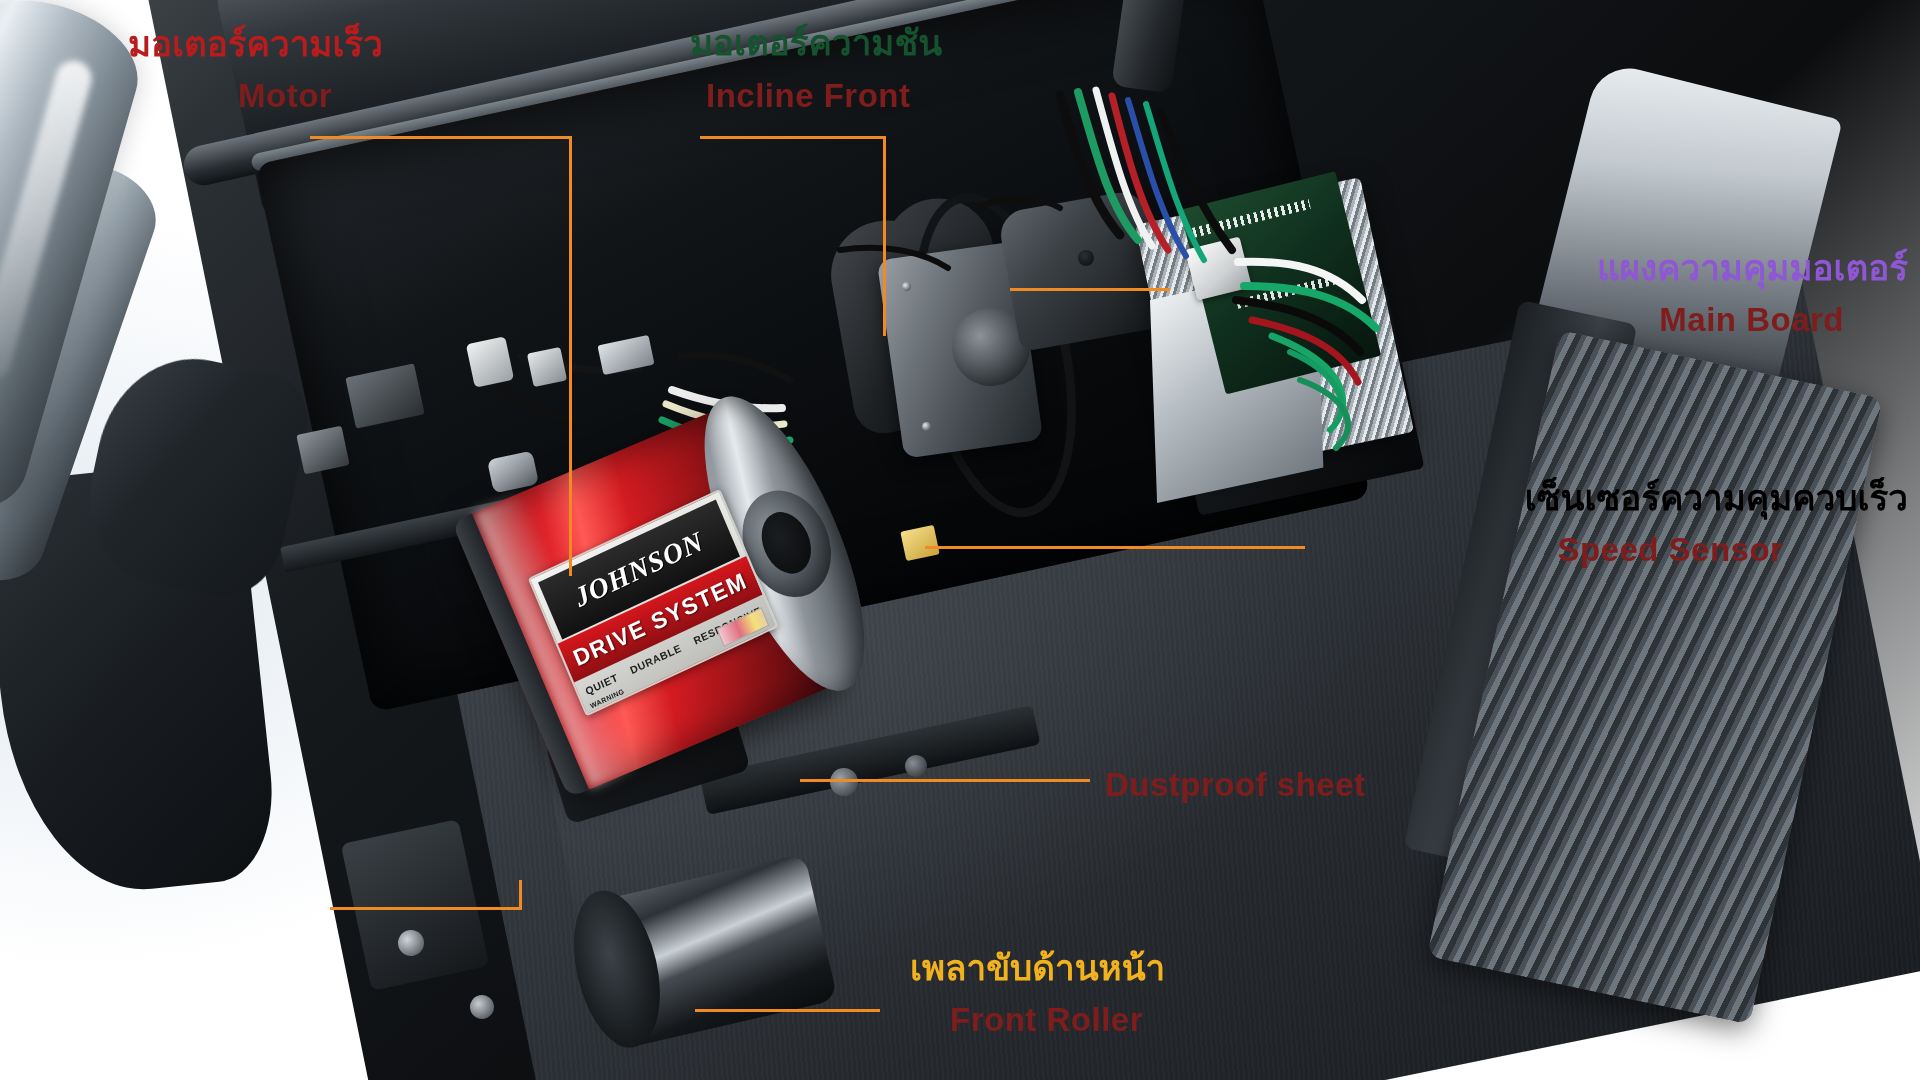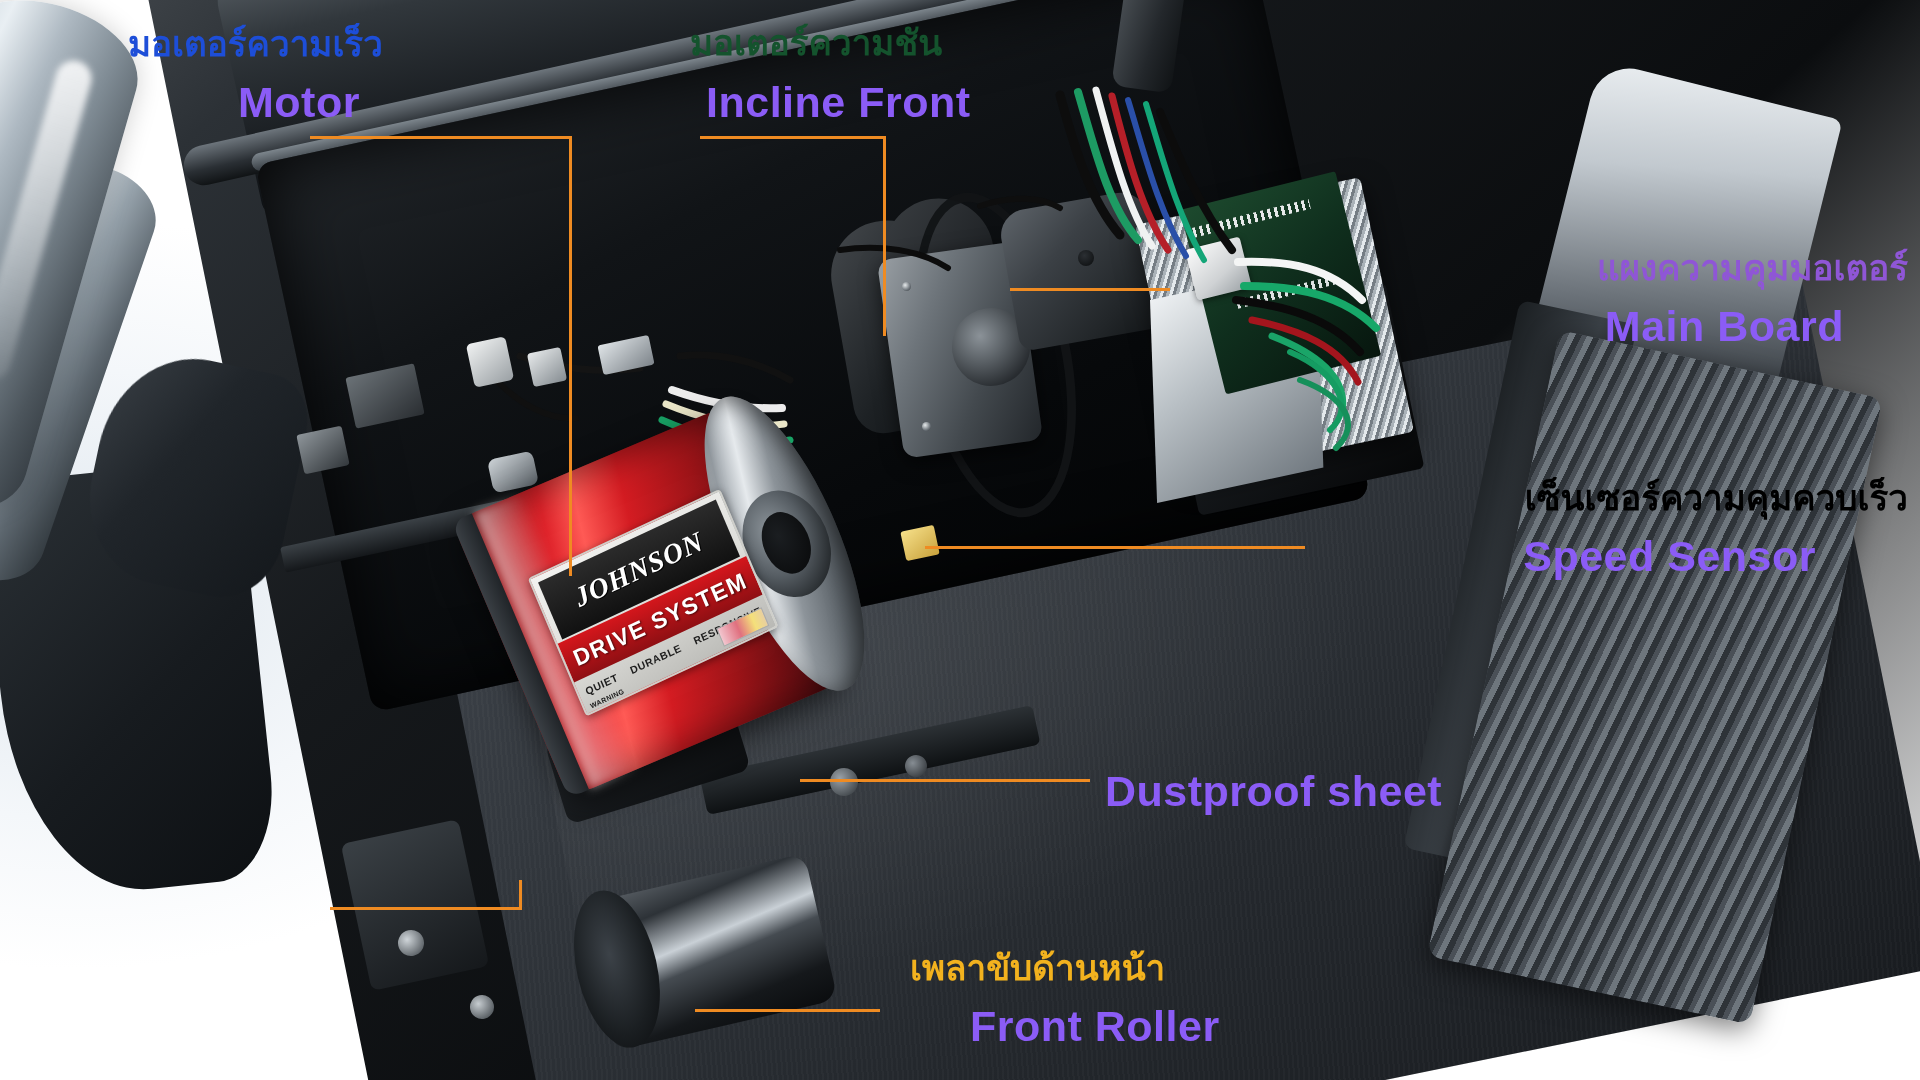--- a/index.html
+++ b/index.html
@@ -319,21 +319,21 @@
     transform:rotate(-13deg); transform-origin:left top; border-radius:50%;
   }
 
   
   .lbl{ position:absolute; white-space:nowrap; }
   .lbl .th{
     font-weight:bold; font-size:35px; line-height:1.05;
     font-family:"DejaVu Sans","Liberation Sans",sans-serif;
   }
   .lbl .en{
-    font-weight:bold; font-size:43px; color:#8b5cf6; line-height:1.3;
+    font-weight:bold; font-size:33px; color:#7f1d1d; line-height:1.3;
     font-family:"Liberation Sans",sans-serif; letter-spacing:.5px;
   }
   .lbl.right { text-align:right; }
 
   .leader{ position:absolute; background:#ef8b22; }
   .leader.h{ height:3px; }
   .leader.v{ width:3px; }
 </style>
 </head>
 <body>
@@ -468,42 +468,42 @@
 
     <div class="leader h" style="left:800px;top:779px;width:290px;"></div>
 
     <div class="leader h" style="left:695px;top:1009px;width:185px;"></div>
 
     <div class="leader h" style="left:330px;top:907px;width:192px;"></div>
     <div class="leader v" style="left:519px;top:880px;height:30px;"></div>
   </div>
 
   <div class="lbl" style="left:128px;top:26px;">
-    <div class="th" style="color:#1d4ed8;">มอเตอร์ความเร็ว</div>
+    <div class="th" style="color:#b91c1c;">มอเตอร์ความเร็ว</div>
     <div class="en" style="margin-top:12px;margin-left:110px;">Motor</div>
   </div>
 
   <div class="lbl" style="left:690px;top:26px;">
     <div class="th" style="color:#14532d;font-family:Liberation Serif, serif;">มอเตอร์ความชัน</div>
     <div class="en" style="margin-top:12px;margin-left:16px;">Incline Front</div>
   </div>
 
   <div class="lbl right" style="right:12px;top:250px;">
     <div class="th" style="color:#8f56d6;">แผงความคุมมอเตอร์</div>
     <div class="en" style="margin-top:12px;margin-right:64px;">Main Board</div>
   </div>
 
   <div class="lbl right" style="right:12px;top:480px;">
     <div class="th" style="color:#000000;">เซ็นเซอร์ความคุมควบเร็ว</div>
-    <div class="en" style="margin-top:12px;margin-right:92px;">Speed Sensor</div>
+    <div class="en" style="margin-top:12px;margin-right:92px;text-align:center;">Speed Sensor</div>
   </div>
 
   <div class="lbl" style="left:1105px;top:752px;">
     <div class="en" style="margin-top:12px;">Dustproof sheet</div>
   </div>
 
   <div class="lbl" style="left:910px;top:950px;">
     <div class="th" style="color:#f2b21e;">เพลาขับด้านหน้า</div>
-    <div class="en" style="margin-top:12px;margin-left:60px;">Front Roller</div>
+    <div class="en" style="margin-top:12px;margin-left:40px;">Front Roller</div>
   </div>
 
 
 </div>
 
 </body></html>

